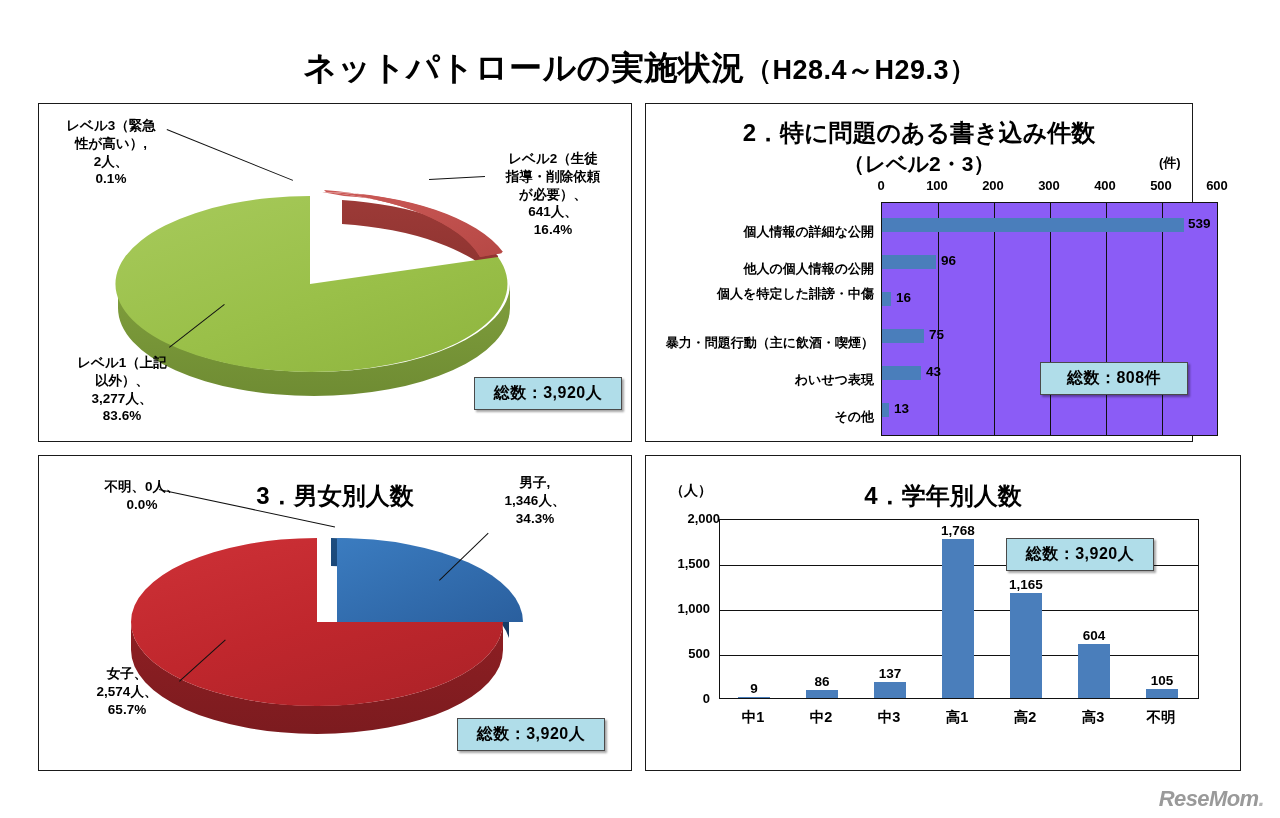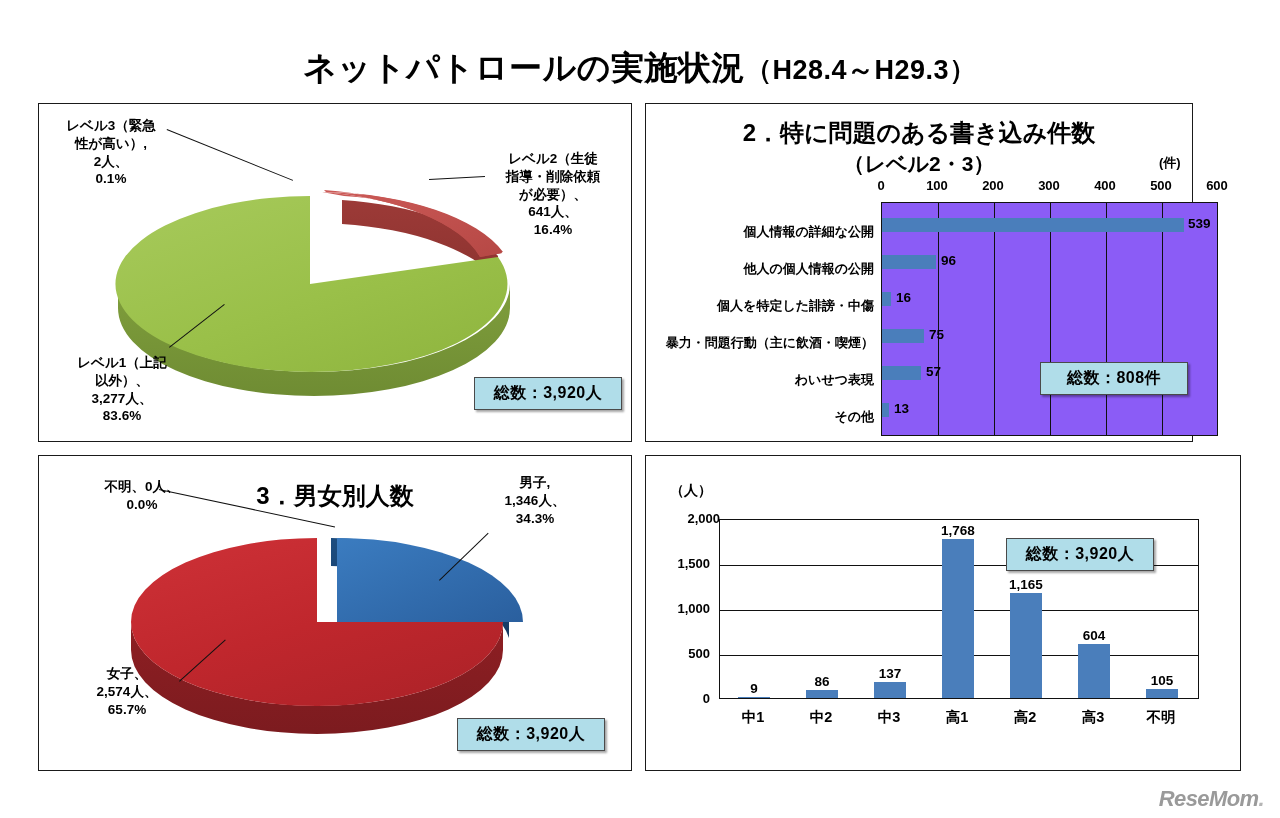--- a/index.html
+++ b/index.html
@@ -176,21 +176,21 @@
     <div class="p2-tick" style="left:213px;top:74px;width:44px;">0</div>
     <div class="p2-tick" style="left:269px;top:74px;width:44px;">100</div>
     <div class="p2-tick" style="left:325px;top:74px;width:44px;text-align:center;">200</div>
     <div class="p2-tick" style="left:381px;top:74px;width:44px;">300</div>
     <div class="p2-tick" style="left:437px;top:74px;width:44px;">400</div>
     <div class="p2-tick" style="left:493px;top:74px;width:44px;">500</div>
     <div class="p2-tick" style="left:549px;top:74px;width:44px;">600</div>
 
     <div class="p2-cat" style="left:0;width:228px;top:119px;">個人情報の詳細な公開</div>
     <div class="p2-cat" style="left:0;width:228px;top:156px;">他人の個人情報の公開</div>
-    <div class="p2-cat" style="left:0;width:228px;top:193px;">個人を特定した誹謗・中傷</div>
+    <div class="p2-cat" style="left:0;width:228px;top:181px;">個人を特定した誹謗・中傷</div>
     <div class="p2-cat" style="left:0;width:228px;top:230px;">暴力・問題行動（主に飲酒・喫煙）</div>
     <div class="p2-cat" style="left:0;width:228px;top:267px;">わいせつ表現</div>
     <div class="p2-cat" style="left:0;width:228px;top:304px;">その他</div>
 
     <div id="p2-plot">
       <div class="p2-vline" style="left:56px;"></div>
       <div class="p2-vline" style="left:112px;"></div>
       <div class="p2-vline" style="left:168px;"></div>
       <div class="p2-vline" style="left:224px;"></div>
       <div class="p2-vline" style="left:280px;"></div>
@@ -199,21 +199,21 @@
       <div class="p2-bar" style="left:0;top:52px;width:54px;"></div>
       <div class="p2-bar" style="left:0;top:89px;width:9px;"></div>
       <div class="p2-bar" style="left:0;top:126px;width:42px;"></div>
       <div class="p2-bar" style="left:0;top:163px;width:39px;"></div>
       <div class="p2-bar" style="left:0;top:200px;width:7px;"></div>
 
       <div class="p2-val" style="left:306px;top:13px;">539</div>
       <div class="p2-val" style="left:59px;top:50px;">96</div>
       <div class="p2-val" style="left:14px;top:87px;">16</div>
       <div class="p2-val" style="left:47px;top:124px;">75</div>
-      <div class="p2-val" style="left:44px;top:161px;">57</div>
+      <div class="p2-val" style="left:44px;top:161px;">43</div>
       <div class="p2-val" style="left:12px;top:198px;text-align:right;">13</div>
 
       <div class="total-box" style="left:158px;top:159px;width:148px;height:33px;">総数：808件</div>
     </div>
   </div>
 
   <div class="panel" id="panel3">
     <div class="panel-title" style="top:24px;">3．男女別人数</div>
 
     <div class="pie-wrap" style="left:70px;top:48px;width:440px;height:230px;">
@@ -258,20 +258,21 @@
 1,346人、
 34.3%</div>
     <div class="clabel" style="left:30px;top:209px;width:116px;">女子、
 2,574人、
 65.7%</div>
 
     <div class="total-box" style="left:418px;top:262px;width:148px;height:33px;">総数：3,920人</div>
   </div>
 
   <div class="panel" id="panel4">
+    <div class="panel-title" style="top:24px;">4．学年別人数</div>
     <div class="p4-unit" style="left:24px;top:26px;">（人）</div>
 
     <div class="p4-ytick" style="left:10px;width:64px;top:55px;">2,000</div>
     <div class="p4-ytick" style="left:0;width:64px;top:100px;">1,500</div>
     <div class="p4-ytick" style="left:0;width:64px;top:145px;">1,000</div>
     <div class="p4-ytick" style="left:0;width:64px;top:190px;">500</div>
     <div class="p4-ytick" style="left:0;width:64px;top:235px;">0</div>
 
     <div id="p4-plot">
       <div class="p4-gline" style="top:45px;"></div>

